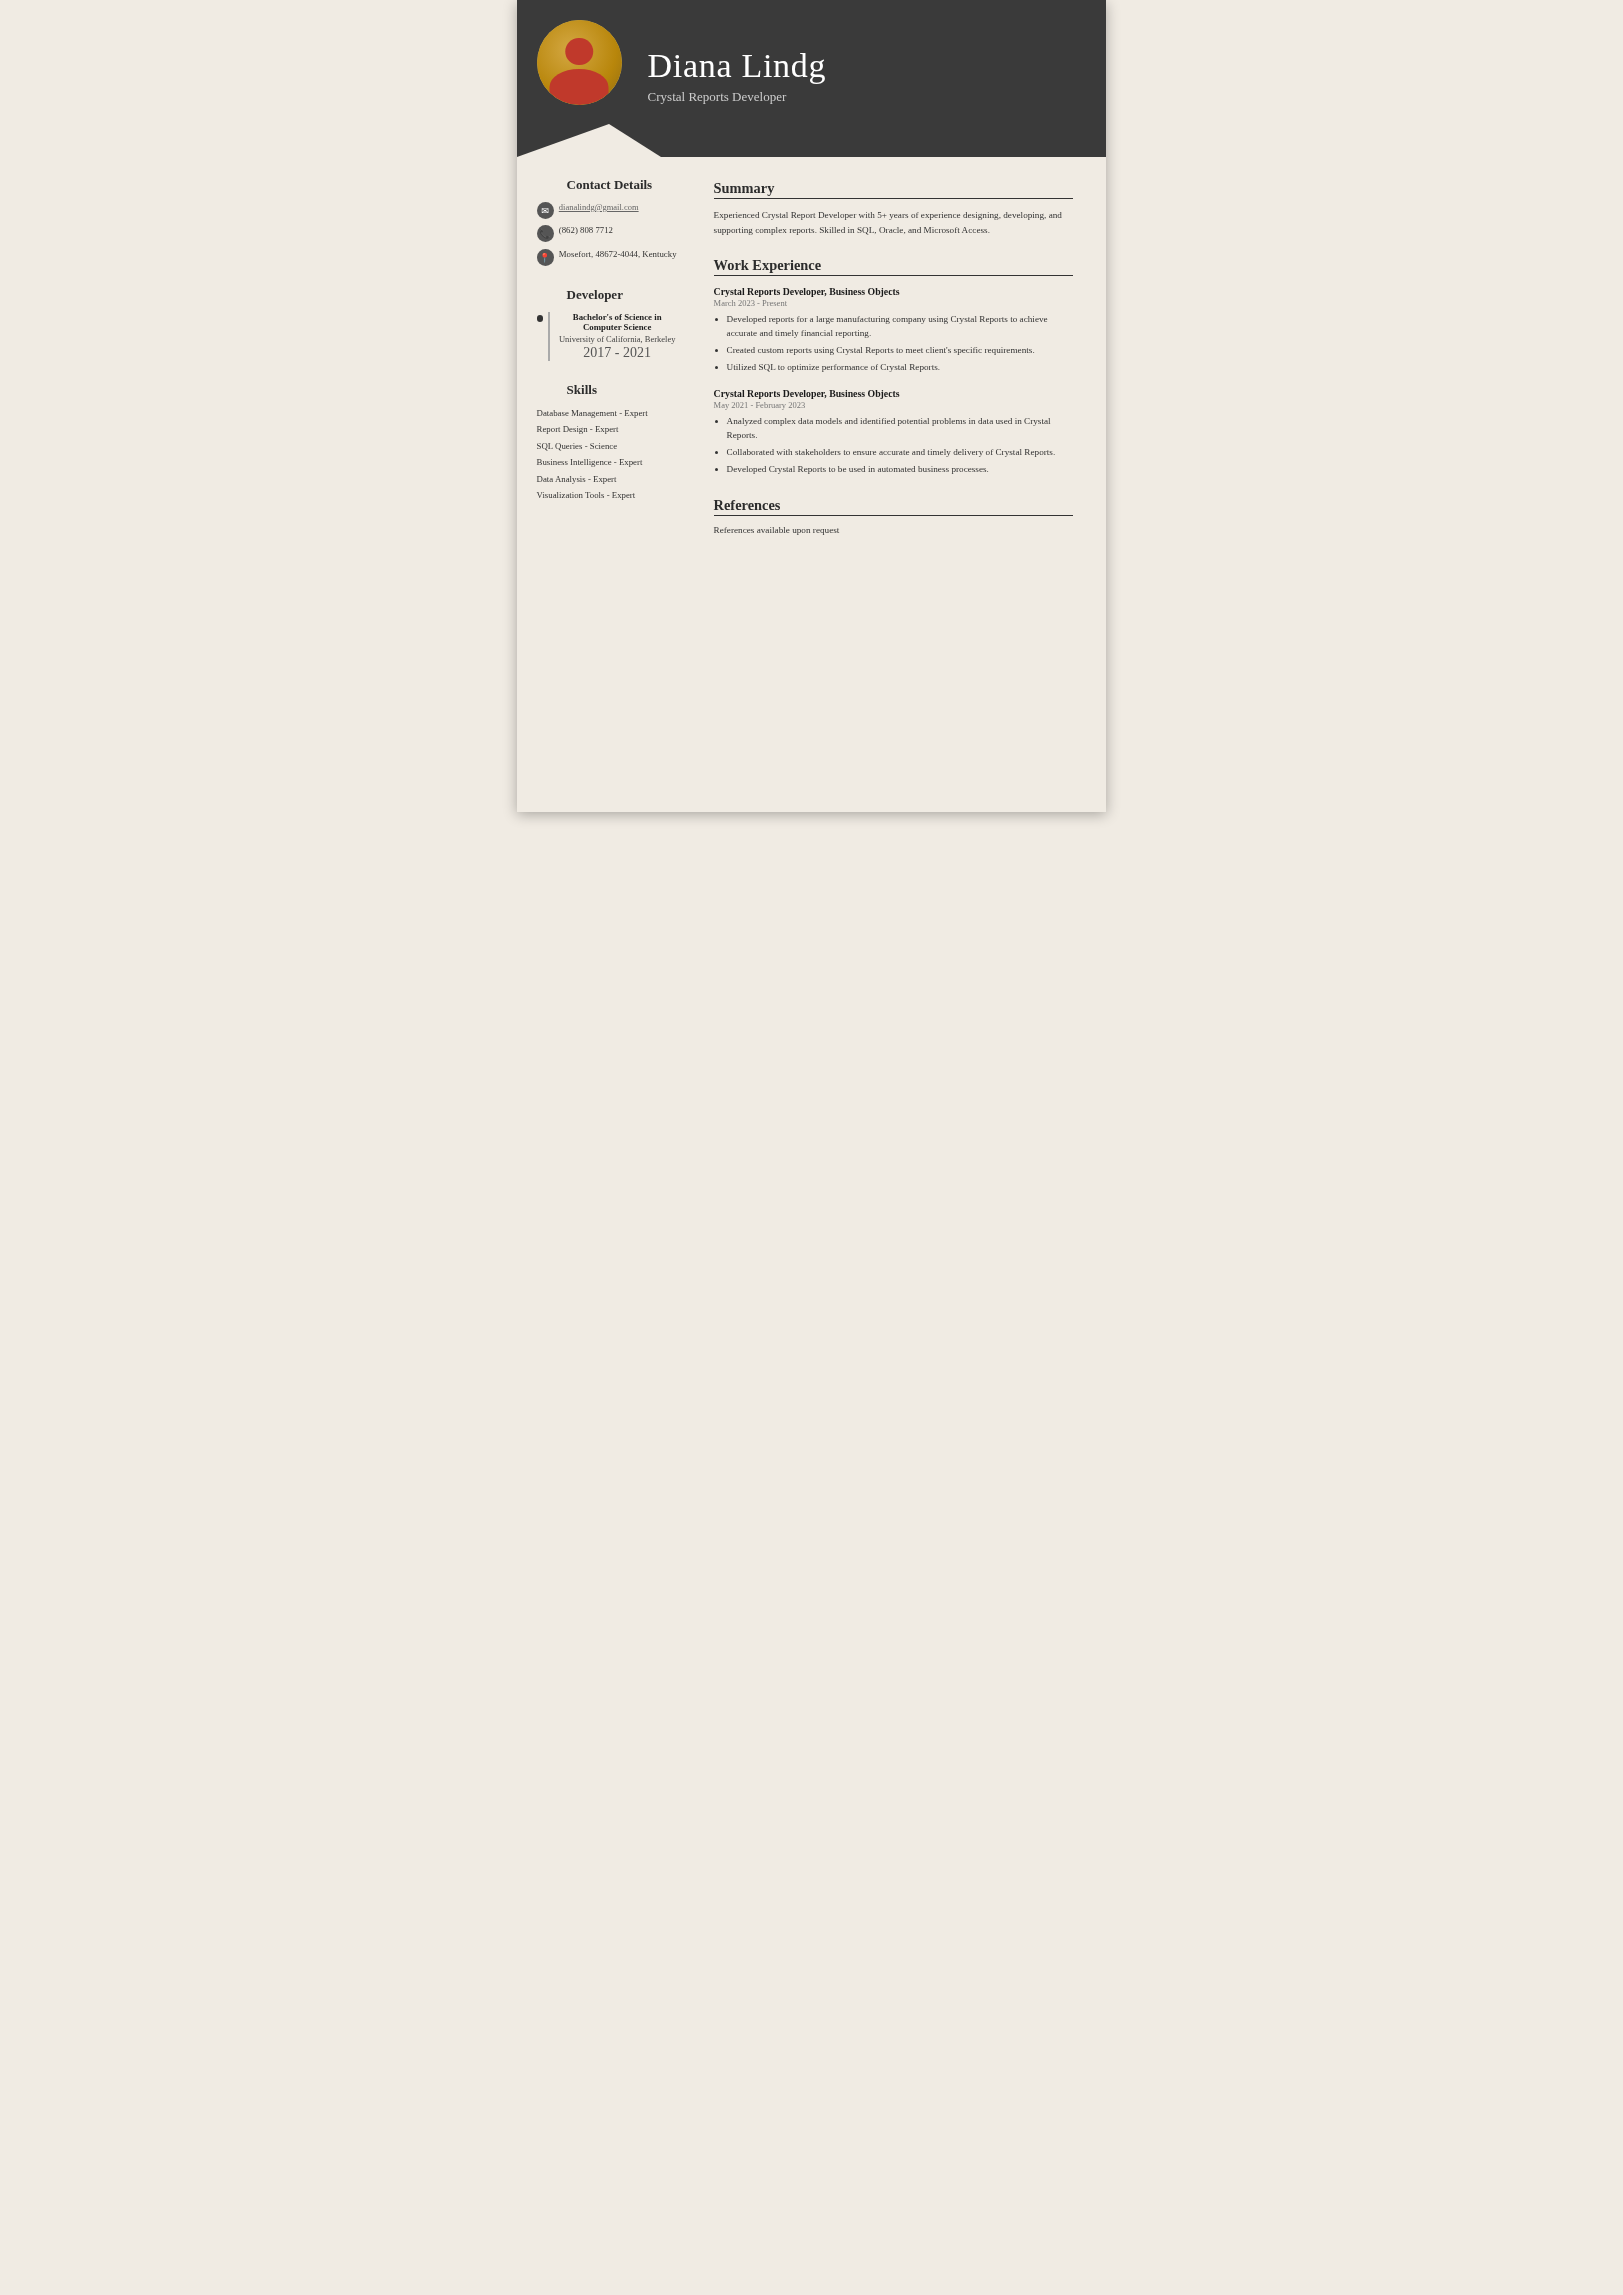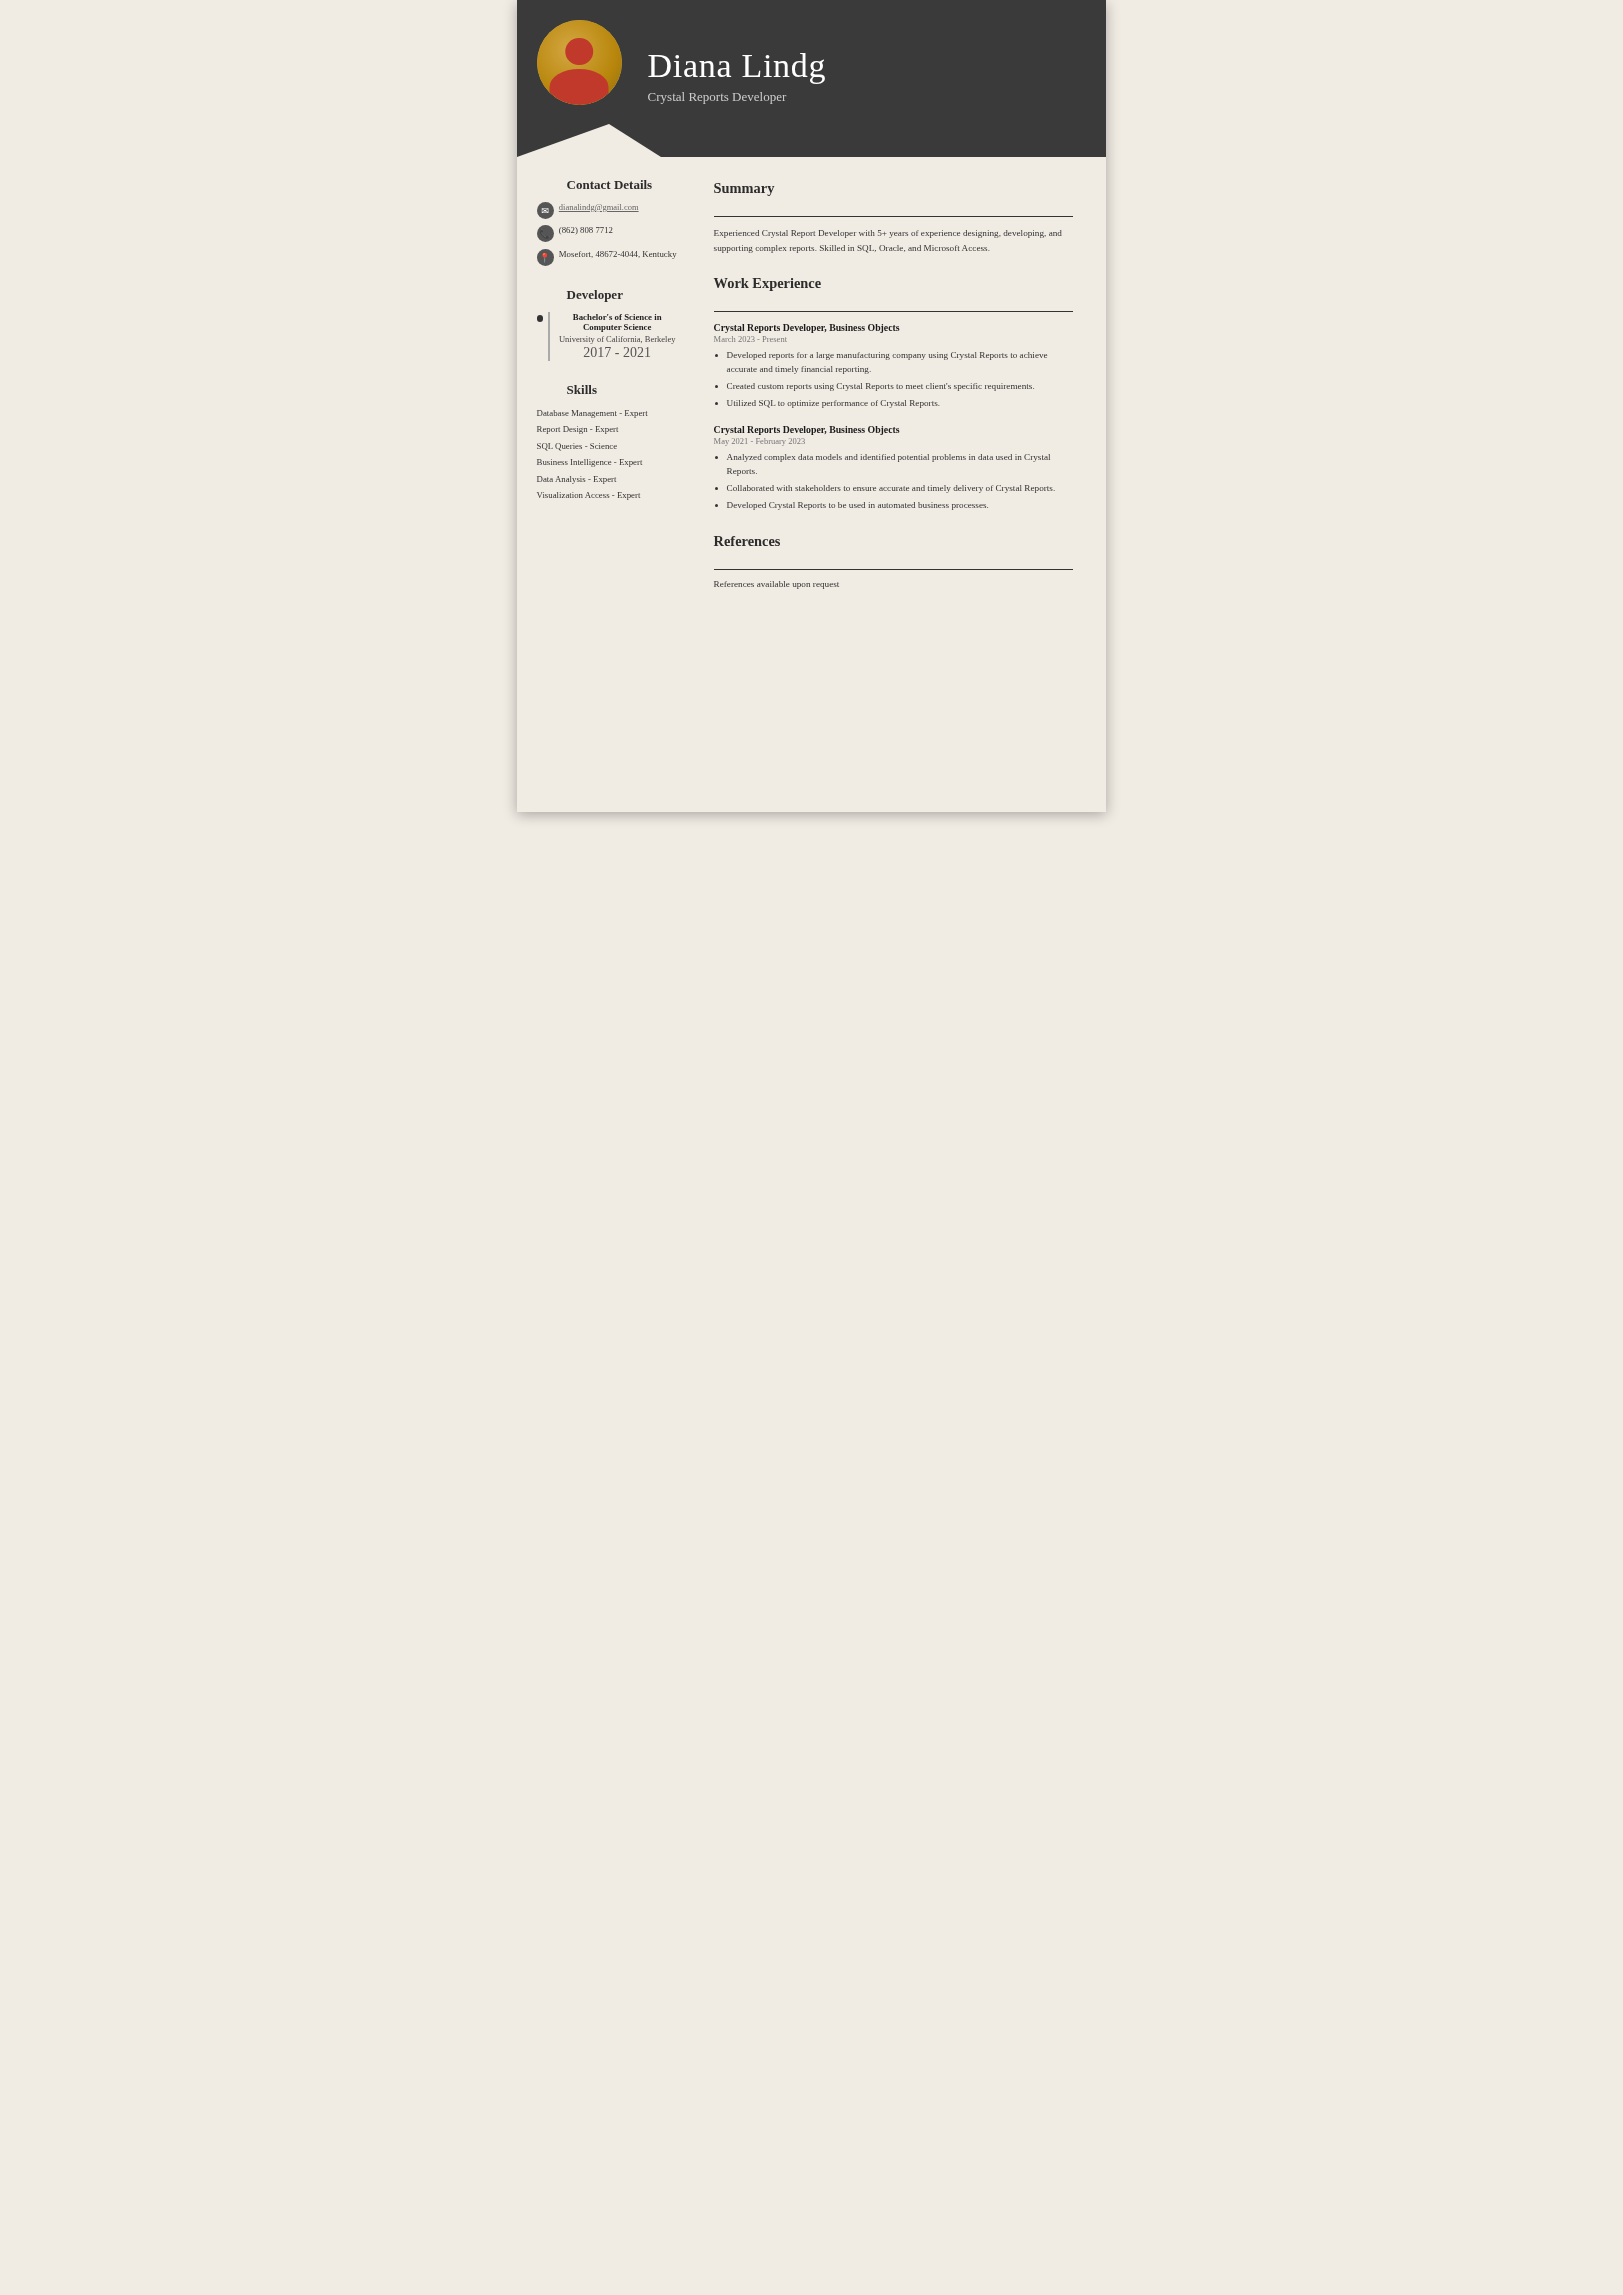--- a/index.html
+++ b/index.html
@@ -215,21 +215,21 @@
       background: #f0ebe3;
     }
     .section {
       margin-bottom: 19.6px;
     }
     .section-title {
       font-size: 14.4px;
       font-weight: 700;
       color: #2c2c2c;
       font-family: 'Georgia', serif;
-      padding-bottom: 19px;
+      padding-bottom: 1px;
       border-bottom: 1.3px solid #333;
       margin-bottom: 9.2px;
     }
     .summary-text {
       font-size: 9.2px;
       color: #333;
       line-height: 1.6;
     }
     .job-title {
       font-size: 9.8px;
@@ -307,21 +307,21 @@
         </div>
       </div>
 
       <div class="sidebar-section">
         <div class="sidebar-section-title">Skills</div>
         <div class="skill-item">Database Management - Expert</div>
         <div class="skill-item">Report Design - Expert</div>
         <div class="skill-item">SQL Queries - Science</div>
         <div class="skill-item">Business Intelligence - Expert</div>
         <div class="skill-item">Data Analysis - Expert</div>
-        <div class="skill-item">Visualization Access - Expert</div>
+        <div class="skill-item">Visualization Tools - Expert</div>
       </div>
 
     </div>
 
     <div class="main-content">
 
       <div class="section">
         <div class="section-title">Summary</div>
         <div class="summary-text">Experienced Crystal Report Developer with 5+ years of experience designing, developing, and supporting complex reports. Skilled in SQL, Oracle, and Microsoft Access.</div>
       </div>

